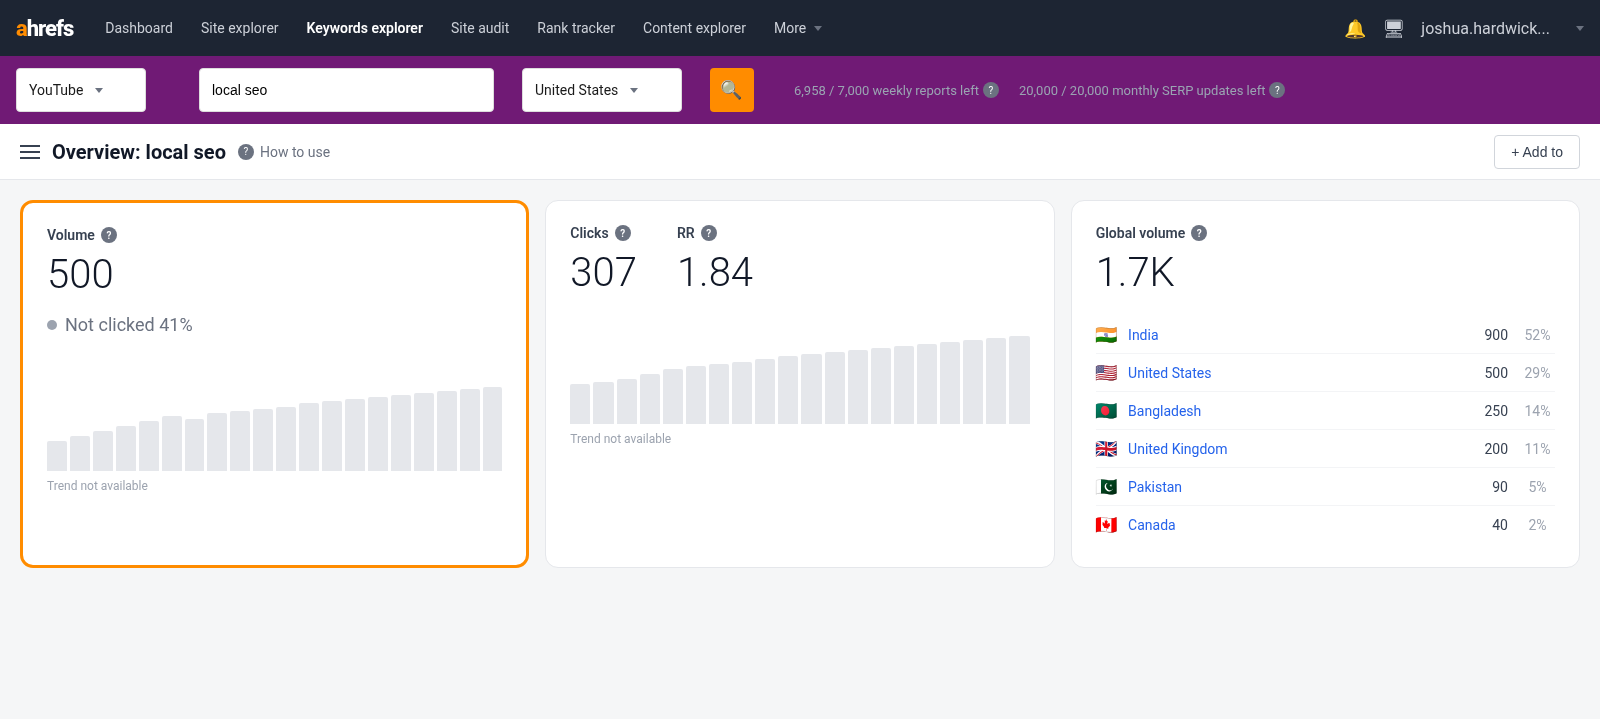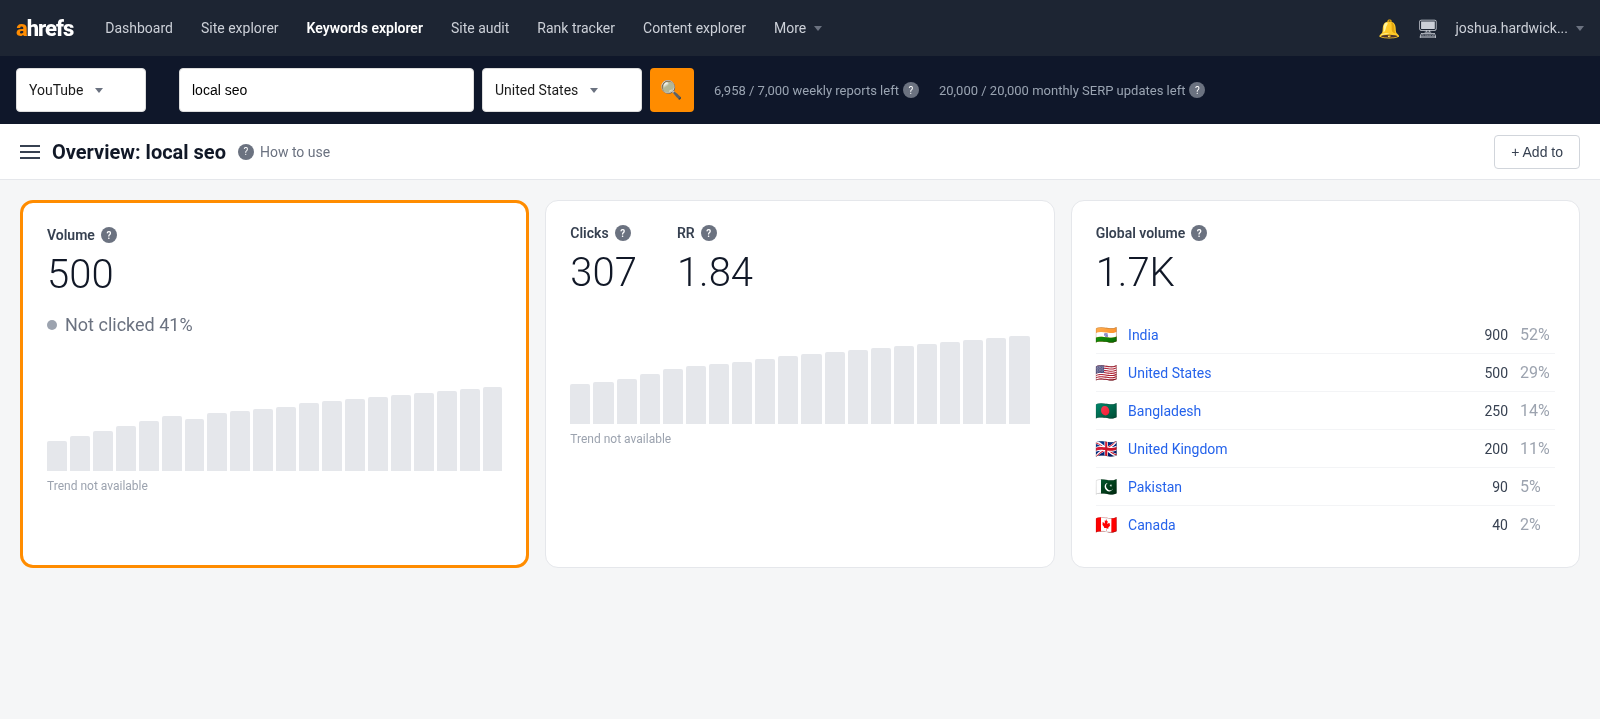--- a/index.html
+++ b/index.html
@@ -59,34 +59,34 @@
       gap: 16px;
       margin-left: auto;
     }
     .nav-icon {
       color: #ccd0d8;
       font-size: 18px;
       cursor: pointer;
     }
     .nav-user {
       color: #ccd0d8;
-      font-size: 14px;
-      cursor: pointer;
-      display: flex;
-      align-items: center;
-      gap: 4px;
+      font-size: 16px;
+      cursor: pointer;
+      display: flex;
+      align-items: center;
+      gap: 22px;
     }
 
     
     .search-bar {
-      background: #0f172a;
+      background: #701a75;
       padding: 12px 16px;
       display: flex;
       align-items: center;
-      gap: 8px;
+      gap: 28px;
     }
     .search-dropdown {
       background: #fff;
       border: 1px solid #ddd;
       border-radius: 4px;
       padding: 0 12px;
       height: 44px;
       display: flex;
       align-items: center;
       gap: 8px;
@@ -330,24 +330,24 @@
       cursor: pointer;
     }
     .country-vol {
       font-size: 14px;
       color: #374151;
       margin-right: 12px;
       min-width: 40px;
       text-align: right;
     }
     .country-pct {
-      font-size: 16px;
+      font-size: 14px;
       color: #9ca3af;
       min-width: 35px;
-      text-align: left;
+      text-align: center;
     }
 
     .chevron {
       display: inline-block;
       width: 0;
       height: 0;
       border-left: 4px solid transparent;
       border-right: 4px solid transparent;
       border-top: 5px solid #6b7280;
       margin-left: 4px;

